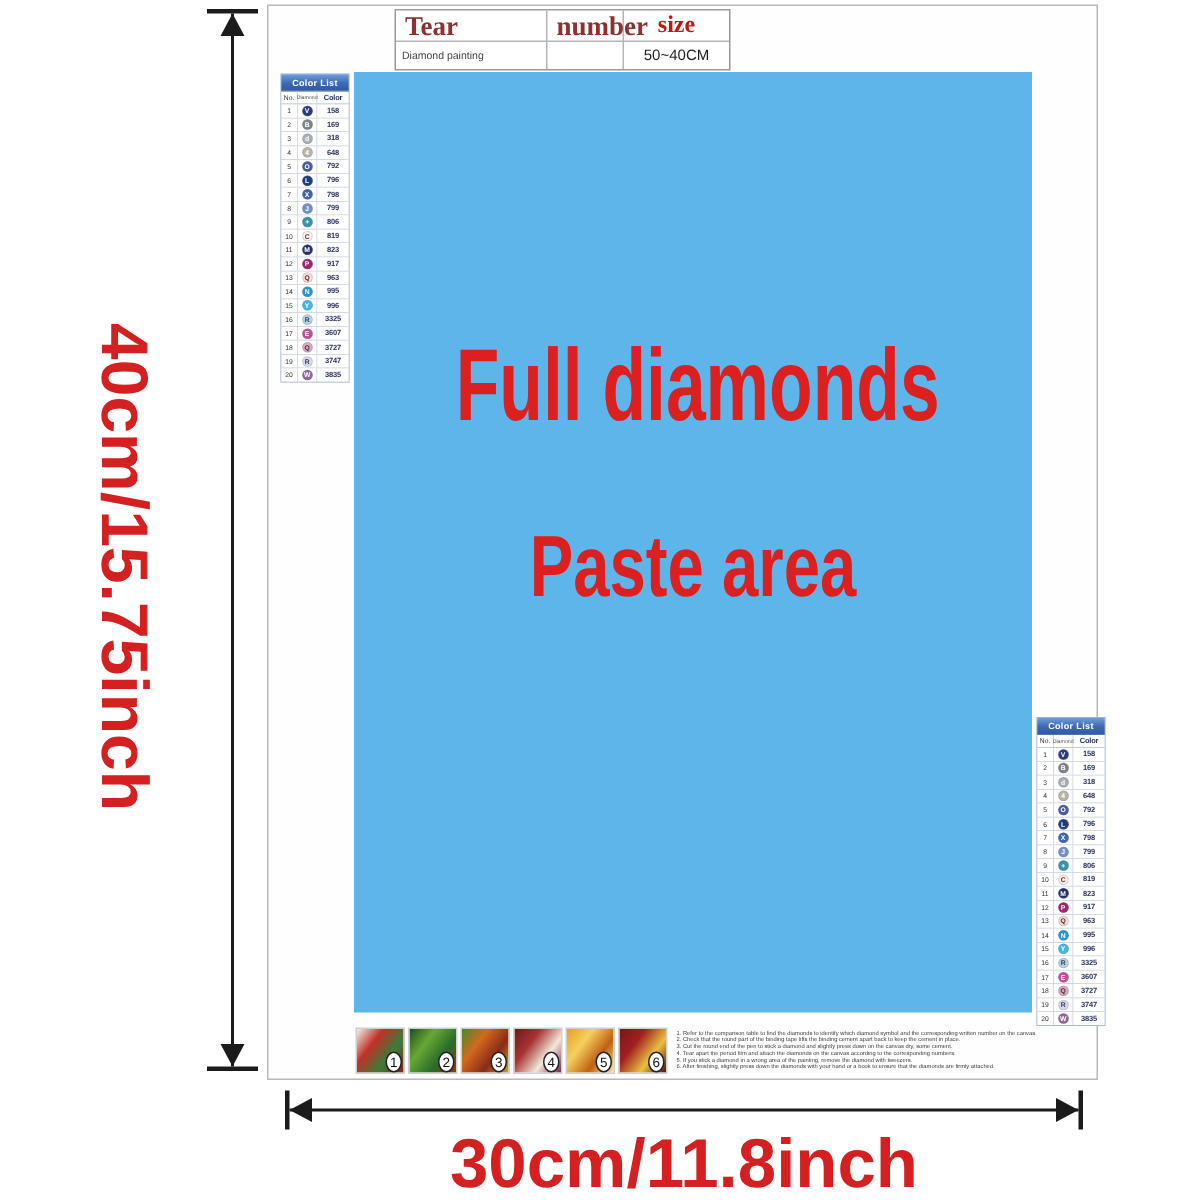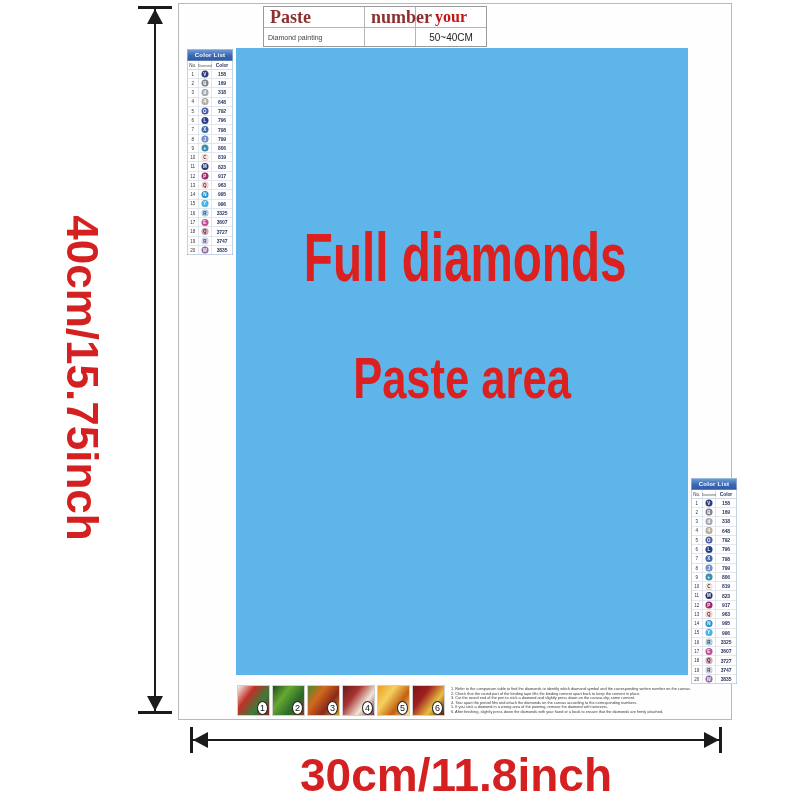--- a/index.html
+++ b/index.html
@@ -96,23 +96,23 @@
     <span class="tri up"></span>
     <span class="vline"></span>
     <span class="tri down"></span>
     <span class="cap bot"></span>
   </div>
   <div class="dim-v-label">40cm/15.75inch</div>
 
   <div class="paper">
 
     <div class="item-table">
-      <div class="it-h">Paste</div>
+      <div class="it-h">Tear</div>
       <div class="it-h">number</div>
-      <div class="it-h size">your</div>
+      <div class="it-h size">size</div>
       <div class="it-d">Diamond painting</div>
       <div class="it-d"></div>
       <div class="it-d sz">50~40CM</div>
     </div>
 
     <div class="paste">
       <div class="paste-l1">Full diamonds</div>
       <div class="paste-l2">Paste area</div>
     </div>
 

